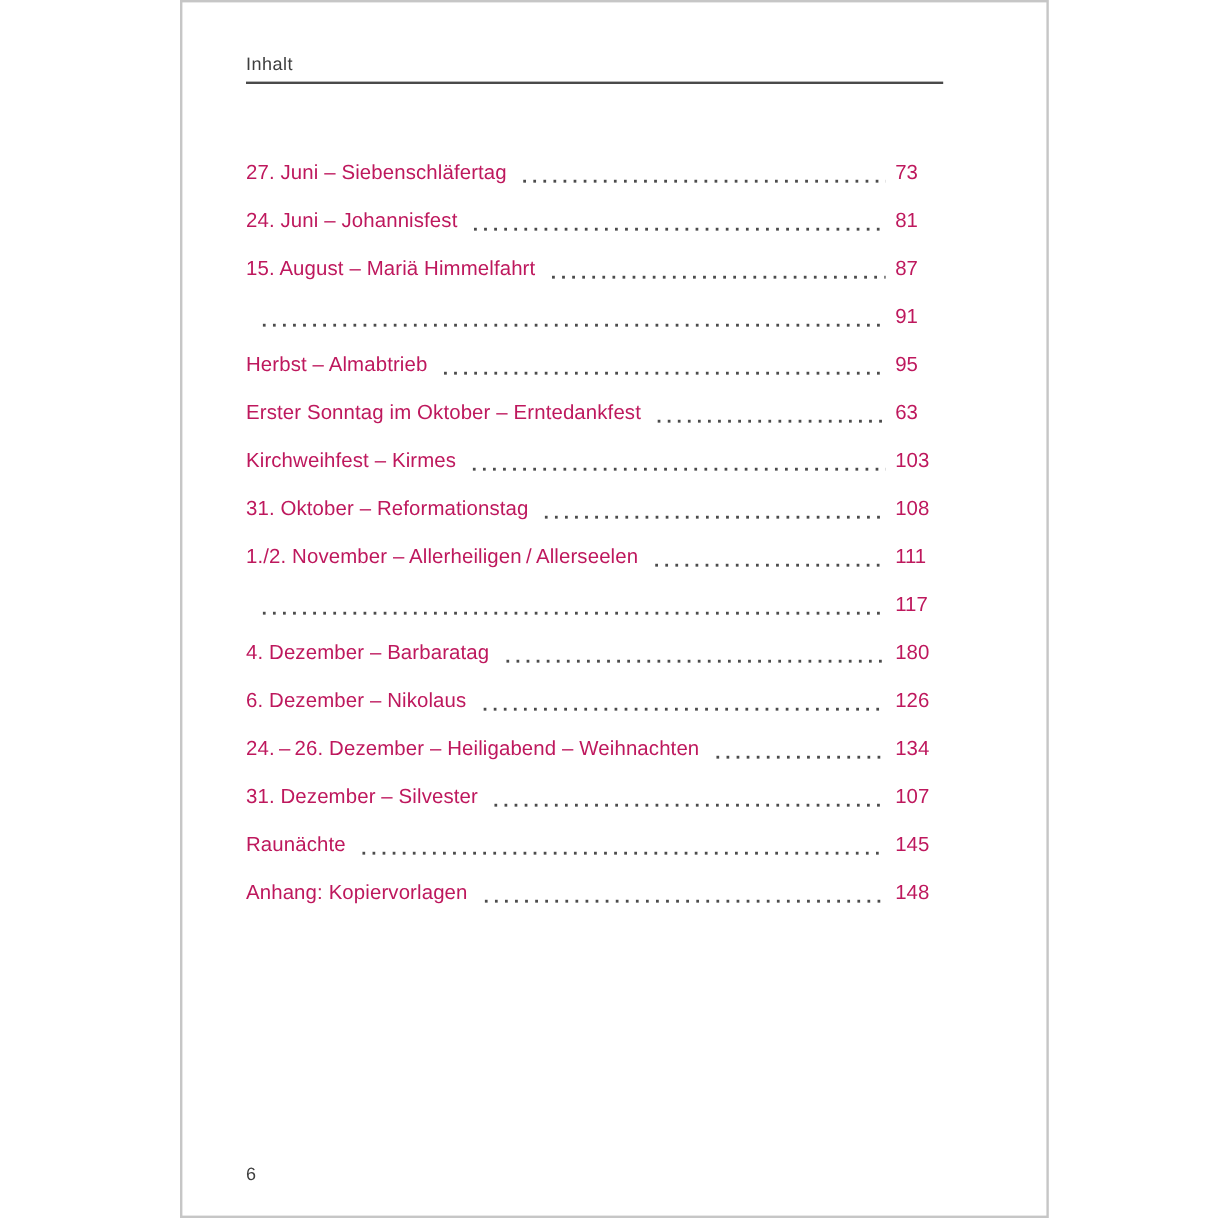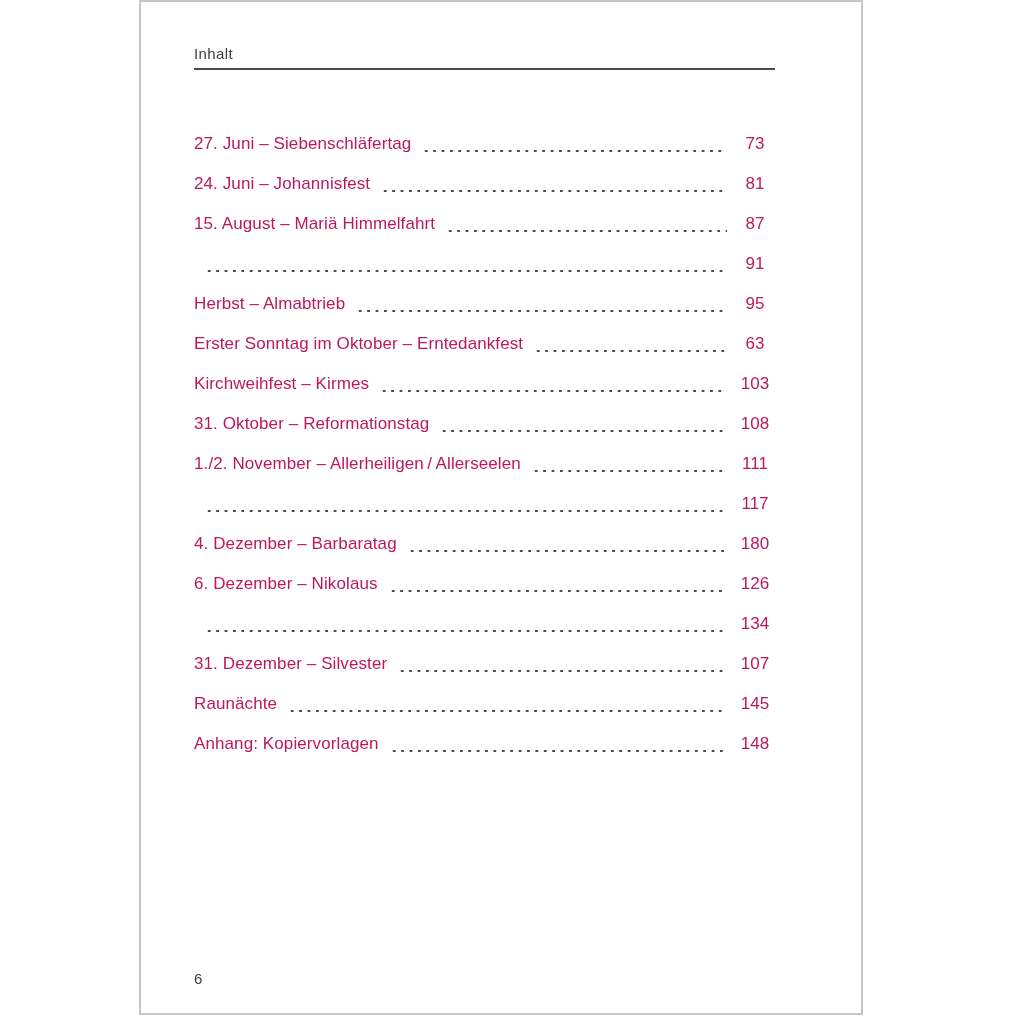--- a/index.html
+++ b/index.html
@@ -12,21 +12,21 @@
     overflow: hidden;
   }
   .canvas {
     position: relative;
     width: 1024px;
     height: 1024px;
     background: #ffffff;
   }
   .page {
     position: absolute;
-    left: 139px;
+    left: 150px;
     top: 0;
     width: 724px;
     height: 1015px;
     box-sizing: border-box;
     background: #ffffff;
     border: 2px solid #c6c6c6;
   }
   .content {
     position: absolute;
     left: 53px;
@@ -70,21 +70,21 @@
     flex: 1 1 auto;
     align-self: stretch;
     margin: 0 8px 0 11px;
     background-image: radial-gradient(circle, #4b4b4b 1.15px, rgba(0,0,0,0) 1.45px);
     background-size: 8.4px 4px;
     background-repeat: repeat-x;
     background-position: left calc(50% + 7px);
   }
   .pagenum {
     flex: 0 0 40px;
-    text-align: center;
+    text-align: left;
   }
   .footer-pagenum {
     position: absolute;
     left: 0;
     bottom: 26px;
     font-size: 15px;
     color: #3e3e3e;
   }
 </style>
 </head>
@@ -165,20 +165,21 @@
     <span class="pagenum">180</span>
   </div>
 
   <div class="row">
     <span class="title">6. Dezember – Nikolaus</span>
     <span class="dots"></span>
     <span class="pagenum">126</span>
   </div>
 
   <div class="row">
+    <span class="title">24. – 26. Dezember – Heiligabend – Weihnachten</span>
     <span class="dots"></span>
     <span class="pagenum">134</span>
   </div>
 
   <div class="row">
     <span class="title">31. Dezember – Silvester</span>
     <span class="dots"></span>
     <span class="pagenum">107</span>
   </div>
 

